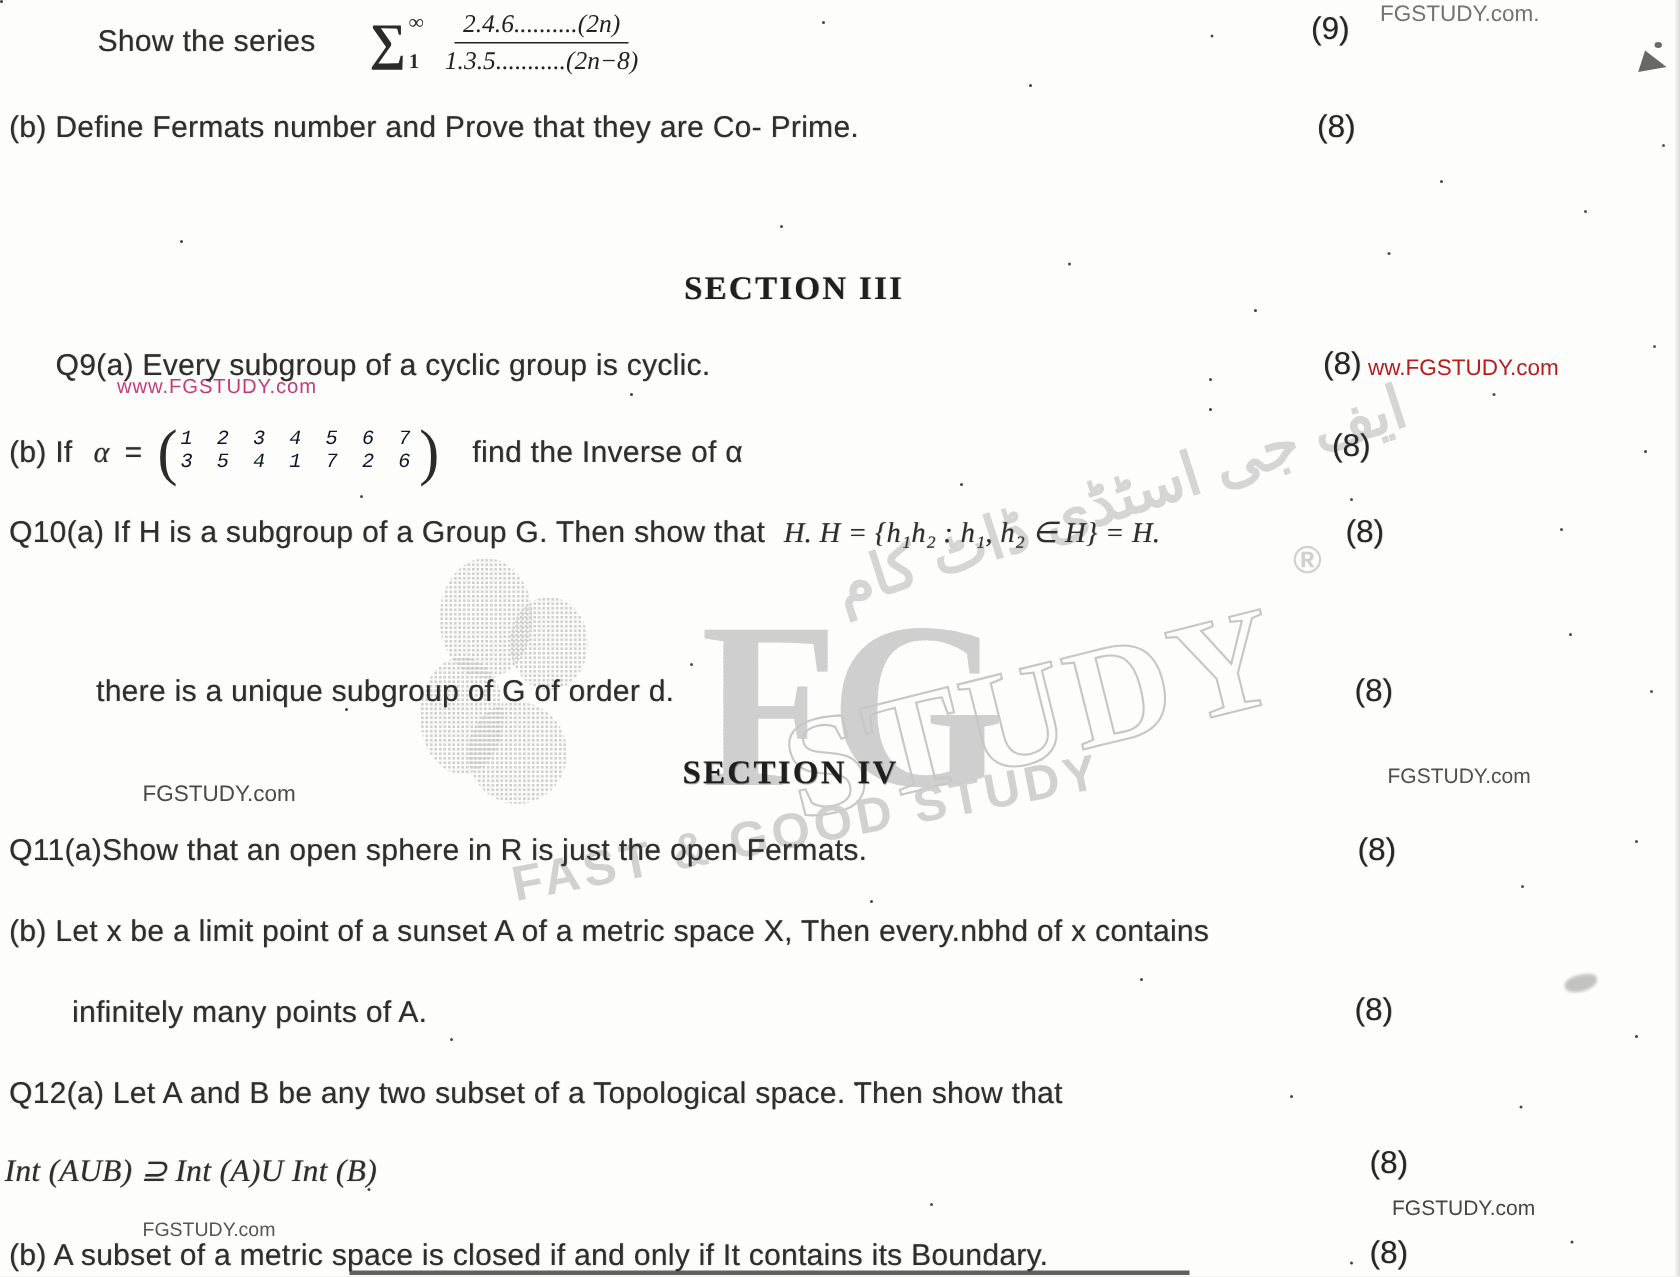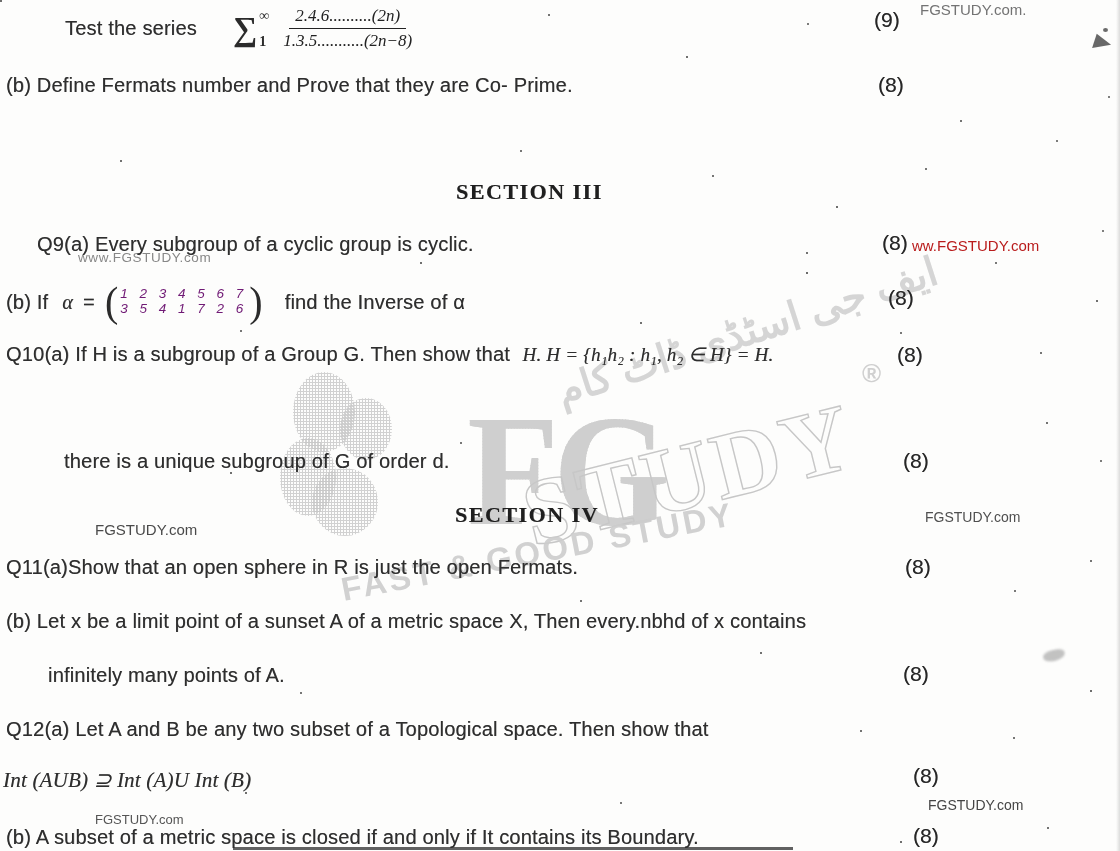--- a/index.html
+++ b/index.html
@@ -31,21 +31,21 @@
   .sum-sym{font-family:"Liberation Serif",serif;font-size:34px;font-weight:bold;line-height:1;}
   .sum-limits{display:flex;flex-direction:column;justify-content:space-between;height:40px;margin-left:2px;}
   .sum-limits span{font-family:"Liberation Serif",serif;font-size:14px;font-weight:bold;line-height:1;}
   .frac{display:inline-flex;flex-direction:column;align-items:center;font-family:"Liberation Serif",serif;font-style:italic;font-size:17px;color:#222;}
   .frac .num{padding:0 6px 2px 6px;border-bottom:1.6px solid #222;}
   .frac .den{padding-top:2px;}
   
   .mat-row{display:flex;align-items:center;}
   .paren{font-family:"Liberation Serif",serif;font-size:40px;font-weight:300;line-height:.9;transform:scaleY(1.05);color:#2b2b2b;}
   .mat{display:flex;flex-direction:column;align-items:center;line-height:1.1;margin:0 2px;}
-  .mat span{font-family:Liberation Sans, sans-serif;font-style:italic;font-size:13.5px;letter-spacing:4px;color:#701a75;}
+  .mat span{font-family:Liberation Mono, monospace;font-style:italic;font-size:13.5px;letter-spacing:4px;color:#0f172a;}
   
   .wm{color:#cacaca;pointer-events:none;}
   .wm-fg{
     font-family:"Liberation Serif",serif;font-weight:bold;font-size:158px;line-height:1;
     color:#c3c3c3;opacity:.78;letter-spacing:-6px;transform:scaleX(.95);
     background-image:radial-gradient(#bdbdbd 1px,transparent 1.2px);background-size:3px 3px;
     -webkit-background-clip:text;
   }
   .wm-study{
     font-family:"Liberation Serif",serif;font-weight:bold;font-size:95px;line-height:1;
@@ -59,21 +59,21 @@
   .wm-urdu{
     font-size:40px;color:#cfcfcf;transform:rotate(-18deg);
     font-weight:bold;opacity:.85;letter-spacing:2px;
   }
   .wm-reg{font-size:26px;color:#d0d0d0;font-weight:bold;}
   .petal{
     position:absolute;border-radius:50%;
     background-image:radial-gradient(#c7c7c7 1px,transparent 1.2px);
     background-size:3px 3px;opacity:.8;
   }
-  .faintline{color:#737373;font-size:13.5px;letter-spacing:.6px;opacity:.85;}
+  .faintline{color:#be185d;font-size:13.5px;letter-spacing:.6px;opacity:.85;}
   
   .speck{position:absolute;width:2px;height:2px;border-radius:50%;background:#3c3c3c;
     box-shadow:548px 14px 0 #444,686px 56px 0 #3f3f3f,807px 23px 0 #505050,
     960px 120px 0 #444,520px 150px 0 #484848,120px 160px 0 #424242,
     1056px 140px 0 #505050,836px 206px 0 #3d3d3d,925px 168px 0 #4a4a4a,
     712px 175px 0 #474747,420px 262px 0 #3e3e3e,806px 252px 0 #444,
     806px 272px 0 #3a3a3a,995px 262px 0 #4d4d4d,1102px 230px 0 #555,
     640px 322px 0 #414141,900px 332px 0 #4b4b4b,240px 330px 0 #494949,
     1040px 352px 0 #474747,1096px 300px 0 #3f3f3f,460px 442px 0 #4a4a4a,
     1046px 422px 0 #444,1100px 460px 0 #515151,230px 472px 0 #3e3e3e,
@@ -118,21 +118,21 @@
 
   <div class="abs sitemark" style="left:920px;top:1px;font-size:15px;color:#737373;">FGSTUDY.com.</div>
   <div class="abs sitemark" style="left:912px;top:237px;font-size:15px;color:#b91c1c;">ww.FGSTUDY.com</div>
   <div class="abs faintline" style="left:78px;top:250px;">www.FGSTUDY.com</div>
   <div class="abs sitemark" style="left:95px;top:521px;font-size:15px;color:#4a4a4a;">FGSTUDY.com</div>
   <div class="abs sitemark" style="left:925px;top:509px;font-size:14px;color:#4f4f4f;">FGSTUDY.com</div>
   <div class="abs sitemark" style="left:928px;top:797px;font-size:14px;color:#454545;">FGSTUDY.com</div>
   <div class="abs sitemark" style="left:95px;top:812px;font-size:13px;color:#555;">FGSTUDY.com</div>
 
   <div class="abs series-row" style="left:65px;top:6px;">
-    <span class="qline">Test the series</span>
+    <span class="qline">Show the series</span>
     <span class="sum-wrap" style="margin-left:22px;">
       <span class="sum-sym">∑</span>
       <span class="sum-limits">
         <span>∞</span>
         <span>1</span>
       </span>
     </span>
     <span class="frac">
       <span class="num">2.4.6..........(2n)</span>
       <span class="den">1.3.5...........(2n−8)</span>

